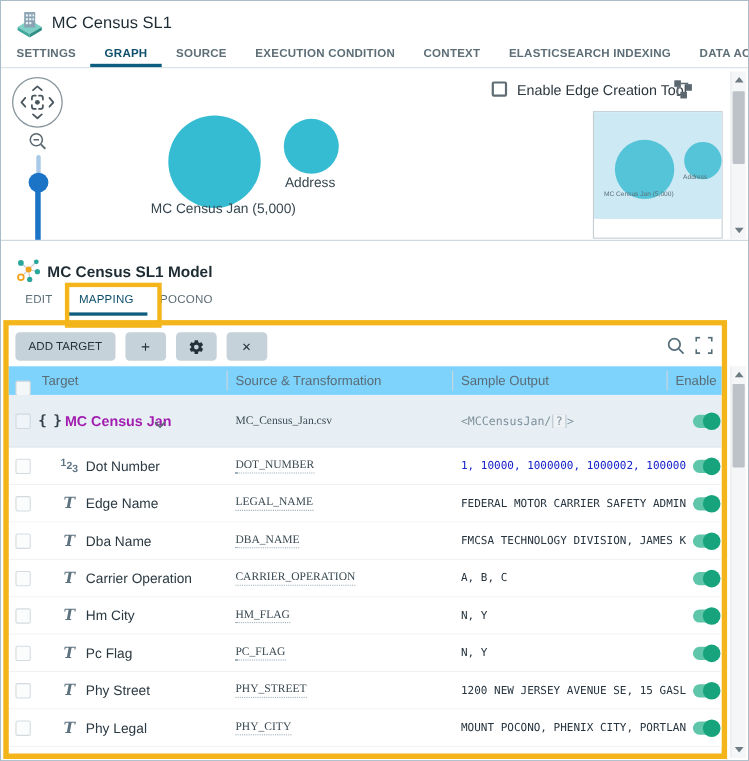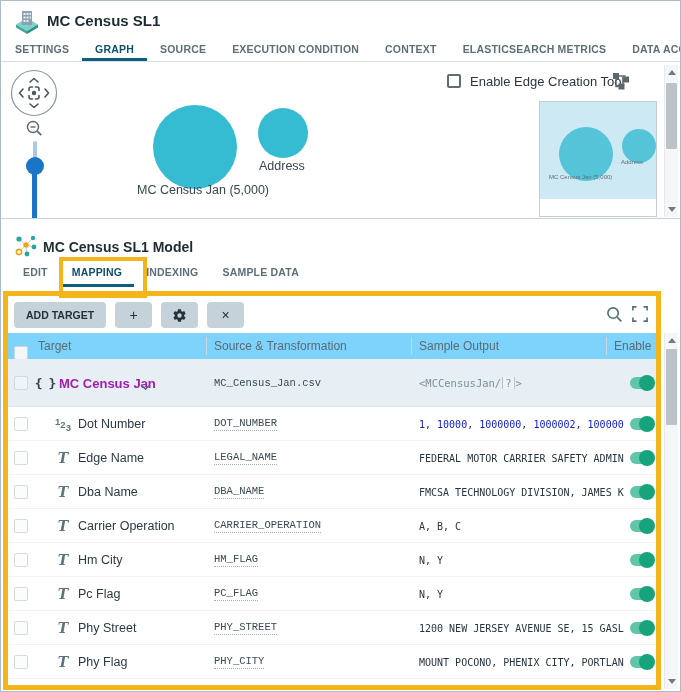--- a/index.html
+++ b/index.html
@@ -3,21 +3,21 @@
 <meta charset="utf-8">
 <style>
   *{margin:0;padding:0;box-sizing:border-box}
   html,body{background:#fff}
   body{width:681px;height:692px;font-family:"Liberation Sans",sans-serif}
   .page{position:relative;width:681px;height:692px;border:1px solid #a9bcc7;background:#fff;overflow:hidden}
 
   
   .app-header{position:absolute;top:0;left:0;right:0;height:38px;background:#fff}
   .ship-icon{position:absolute;left:12px;top:6px;width:28px;height:28px}
-  .app-title{position:absolute;left:46px;top:11px;font-size:15px;font-weight:700;color:#1d2b33}
+  .app-title{position:absolute;left:46px;top:11px;font-size:15px;font-weight:400;color:#1d2b33}
   .tabbar{position:absolute;top:38px;left:0;right:0;height:23px;border-bottom:1px solid #d9e0e4;display:flex;padding-left:1px}
   .tab{padding:0 13px;font-size:10.5px;letter-spacing:.2px;font-weight:700;color:#5d6e77;display:flex;align-items:center;cursor:pointer;border-bottom:3px solid transparent;white-space:nowrap}
   .tab.active{color:#0d4f6b;border-bottom-color:#0d5e7e}
 
   
   .graph{position:absolute;top:62px;left:0;right:0;height:156px;background:#fff;border-bottom:1px solid #c9d4da}
   .compass{position:absolute;left:9px;top:6px;cursor:pointer}
   .zoom-out{position:absolute;left:24px;top:56px;cursor:pointer}
   .slider-track-top{position:absolute;left:32px;top:78px;width:4px;height:22px;background:#a9c9e8;border-radius:2px}
   .slider-knob{position:absolute;left:25px;top:94px;width:18px;height:18px;border-radius:50%;background:#1b74c5;cursor:pointer}
@@ -50,29 +50,29 @@
   .tri-dn{width:0;height:0;border-left:4px solid transparent;border-right:4px solid transparent;border-top:5px solid #6f7b83}
   .sb .thumb{position:absolute;left:1px;width:11px;background:#bcc2c7;border-radius:1px;cursor:pointer}
   .sb-graph .thumb{top:18px;height:66px}
   .sb-table .thumb{top:16px;height:76px}
 
   
   .model{position:absolute;top:219px;left:0;right:0;bottom:0;background:#fff}
   .model-icon{position:absolute;left:13px;top:14px}
   .model-title{position:absolute;left:42px;top:19px;font-size:14px;font-weight:700;color:#1d2b33}
   .model-tabs{position:absolute;top:39px;left:10px;display:flex}
-  .tab2{padding:0 12px;height:28px;display:flex;align-items:center;font-size:10.5px;font-weight:700;letter-spacing:.2px;color:#5d6e77;cursor:pointer;border-bottom:3px solid transparent;white-space:nowrap}
+  .tab2{padding:0 12px;height:28px;display:flex;align-items:center;font-size:10.5px;font-weight:400;letter-spacing:.2px;color:#5d6e77;cursor:pointer;border-bottom:3px solid transparent;white-space:nowrap}
   .tab2.active{color:#0d4f6b;border-bottom-color:#0d5e7e}
   .ann-tab{position:absolute;left:58px;top:37px;width:88px;height:41px;border:4px solid #f3b51a;pointer-events:none;z-index:5}
 
   
   .tbox{position:absolute;left:2px;top:71px;width:658px;height:399px;border:5px solid #f3b51a;background:#fff}
   .tb{position:absolute;top:0;left:0;right:0;height:37px;background:#fff}
   .tb-btns{position:absolute;left:6px;top:6px;display:flex;gap:9px}
-  .btn{height:26px;background:#c6d2d9;border:none;border-radius:4px;font-family:"Liberation Sans",sans-serif;font-weight:700;font-size:10.5px;color:#25313a;display:flex;align-items:center;justify-content:center;cursor:pointer}
+  .btn{height:26px;background:#c6d2d9;border:none;border-radius:4px;font-family:"Liberation Sans",sans-serif;font-weight:400;font-size:10.5px;color:#25313a;display:flex;align-items:center;justify-content:center;cursor:pointer}
   .btn-add{padding:0 12px}
   .btn-sq{width:37px;font-size:14px;font-weight:400}
   .tb-ico{position:absolute;top:10px;cursor:pointer}
   .ico-search{right:33px}
   .ico-expand{right:8px}
 
   .thead{position:absolute;top:37px;left:0;right:0;height:26px;background:#7dd3fc;font-size:12px;color:#5b6b75}
   .thead span{position:absolute;top:50%;transform:translateY(-50%)}
   .h-target{left:30px}.h-source{left:206px}.h-sample{left:411px}.h-enable{left:606px}
   .hd{position:absolute;top:4px;bottom:4px;width:1px;background:#ccd6dc}
@@ -88,21 +88,21 @@
   .ticon.txt{font-family:"DejaVu Serif",serif;font-style:italic;font-weight:700;font-size:14px}
   .ticon.num{font-size:9.5px;font-weight:700}
   .ticon.num i{font-style:normal}
   .ticon.num .n1{vertical-align:3px}
   .ticon.num .n2{vertical-align:0}
   .ticon.num .n3{vertical-align:-3px}
   .trow-object .ticon{left:26px;font-size:13px;font-weight:700;color:#33424c;letter-spacing:-1px;font-family:"DejaVu Sans Mono",monospace}
   .tgt{position:absolute;left:70px;top:50%;transform:translateY(-50%);font-size:12.5px;color:#2b3942;white-space:nowrap}
   .trow-object .tgt{left:51px;font-size:13px;font-weight:700;color:#a21caf}
   .chev{position:absolute;left:132px;top:50%;transform:translateY(-35%);cursor:pointer}
-  .src{position:absolute;left:206px;top:50%;transform:translateY(-50%);font-family:Liberation Mono, monospace;font-size:10.5px;color:#3a4a53;white-space:nowrap;cursor:pointer}
+  .src{position:absolute;left:206px;top:50%;transform:translateY(-50%);font-family:Liberation Serif, serif;font-size:10.5px;color:#3a4a53;white-space:nowrap;cursor:pointer}
   .trow:not(.trow-object) .src{border-bottom:1px dotted #9fb0ba;padding-bottom:1px}
   .smp{position:absolute;left:411px;top:50%;transform:translateY(-50%);width:206px;font-family:"DejaVu Sans Mono",monospace;font-size:10px;color:#273540;white-space:nowrap;overflow:hidden}
   .s-num{color:#1420c8}
   .s-obj{color:#7e909b;font-size:10.5px}
   .qbadge{font-weight:400;font-style:normal;border:1px solid #b9c6cd;background:#eef2f4;padding:0 2px;margin:0 1px;color:#7e909b}
   .toggle{position:absolute;left:622px;top:50%;transform:translateY(-50%);width:24px;height:12px;border-radius:6px;background:#5fc6a9;cursor:pointer}
   .toggle i{position:absolute;right:-1px;top:-2px;width:16px;height:16px;border-radius:50%;background:#17a47d}
 </style>
 </head>
 <body>
@@ -127,21 +127,21 @@
       </svg>
     </span>
     <span class="app-title">MC Census SL1</span>
   </div>
   <div class="tabbar">
       <div class="tab">SETTINGS</div>
       <div class="tab active">GRAPH</div>
       <div class="tab">SOURCE</div>
       <div class="tab">EXECUTION CONDITION</div>
       <div class="tab">CONTEXT</div>
-      <div class="tab">ELASTICSEARCH METRICS</div>
+      <div class="tab">ELASTICSEARCH INDEXING</div>
       <div class="tab">DATA ACCESS</div>
     </div>
 
   <div class="graph">
     <span class="compass">
       <svg width="48" height="48" viewBox="0 0 48 48">
         <circle cx="24" cy="24" r="22.5" fill="#fff" stroke="#8a979e" stroke-width="1.2"></circle>
         <g stroke="#4a565e" stroke-width="1.6" fill="none" stroke-linecap="round" stroke-linejoin="round">
           <path d="M20 13 L24 9.5 L28 13"></path>
           <path d="M20 35 L24 38.5 L28 35"></path>
@@ -218,22 +218,21 @@
         <circle cx="20" cy="13" r="2.4" fill="#2aa79b"></circle>
         <circle cx="13" cy="20" r="2.4" fill="#2aa79b"></circle>
         <circle cx="12" cy="11" r="2.7" fill="#f2a31c"></circle>
         <circle cx="5" cy="18" r="2.6" fill="#fff" stroke="#f2a31c" stroke-width="1.6"></circle>
       </svg>
     </span>
     <span class="model-title">MC Census SL1 Model</span>
     <div class="model-tabs">
         <div class="tab2">EDIT</div>
         <div class="tab2 active">MAPPING</div>
-        <div class="tab2">INDEXING</div>
-        <div class="tab2">SAMPLE DATA</div>
+        <div class="tab2">POCONO</div>
       </div>
     <div class="ann-tab"></div>
 
     <div class="tbox">
       <div class="tb">
         <div class="tb-btns">
           <button class="btn btn-add">ADD TARGET</button>
           <button class="btn btn-sq">+</button>
           <button class="btn btn-sq">
             <svg width="15" height="15" viewBox="0 0 24 24" fill="#25313a">
@@ -349,21 +348,21 @@
             <span class="tgt">Phy Street</span>
             <span class="src">PHY_STREET</span>
             <span class="smp">1200 NEW JERSEY AVENUE SE, 15 GASL</span>
             <span class="toggle on">
               <i></i>
             </span>
           </div>
           <div class="trow">
             <span class="rcheck"></span>
             <span class="ticon txt">T</span>
-            <span class="tgt">Phy Flag</span>
+            <span class="tgt">Phy Legal</span>
             <span class="src">PHY_CITY</span>
             <span class="smp">MOUNT POCONO, PHENIX CITY, PORTLAN</span>
             <span class="toggle on">
               <i></i>
             </span>
           </div>
         </div>
     </div>
 
   </div>

